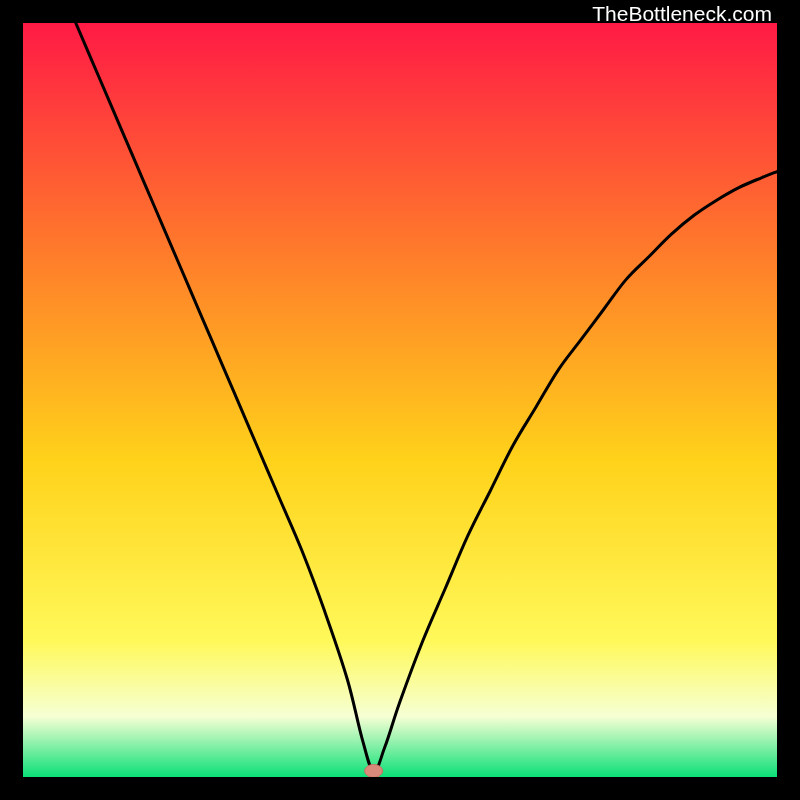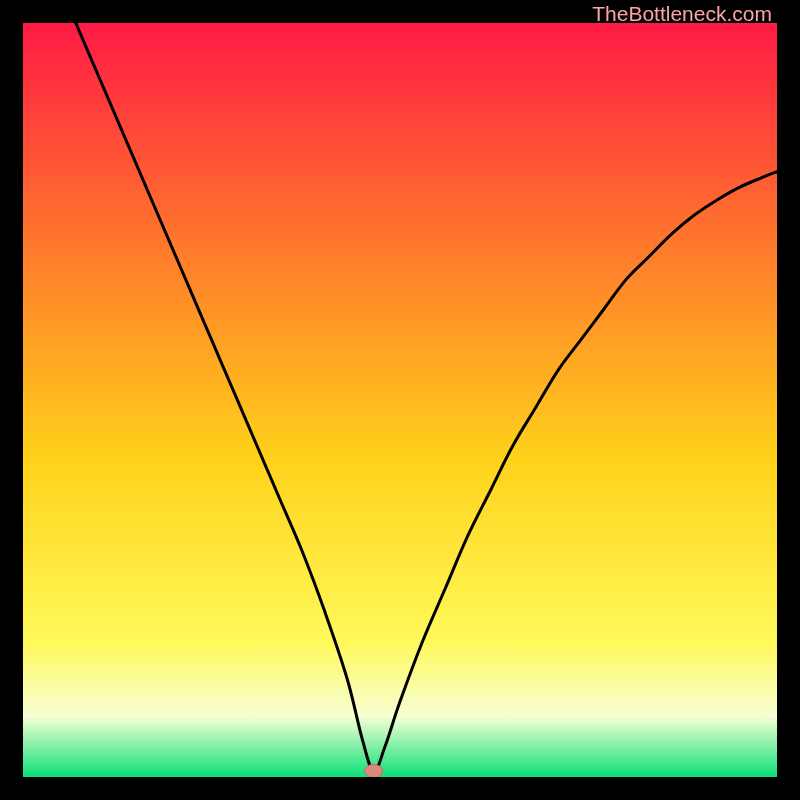--- a/index.html
+++ b/index.html
@@ -22,21 +22,21 @@
     left: 23px;
     top: 23px;
     width: 754px;
     height: 754px;
     overflow: hidden;
   }
   .watermark {
     position: absolute;
     top: 2px;
     right: 28px;
-    color: #fca5a5;
+    color: #ffffff;
     font-size: 21px;
     font-weight: 500;
     letter-spacing: 0px;
     font-family: Arial, sans-serif;
   }
   svg { display: block; }
 </style>
 </head>
 <body>
 

